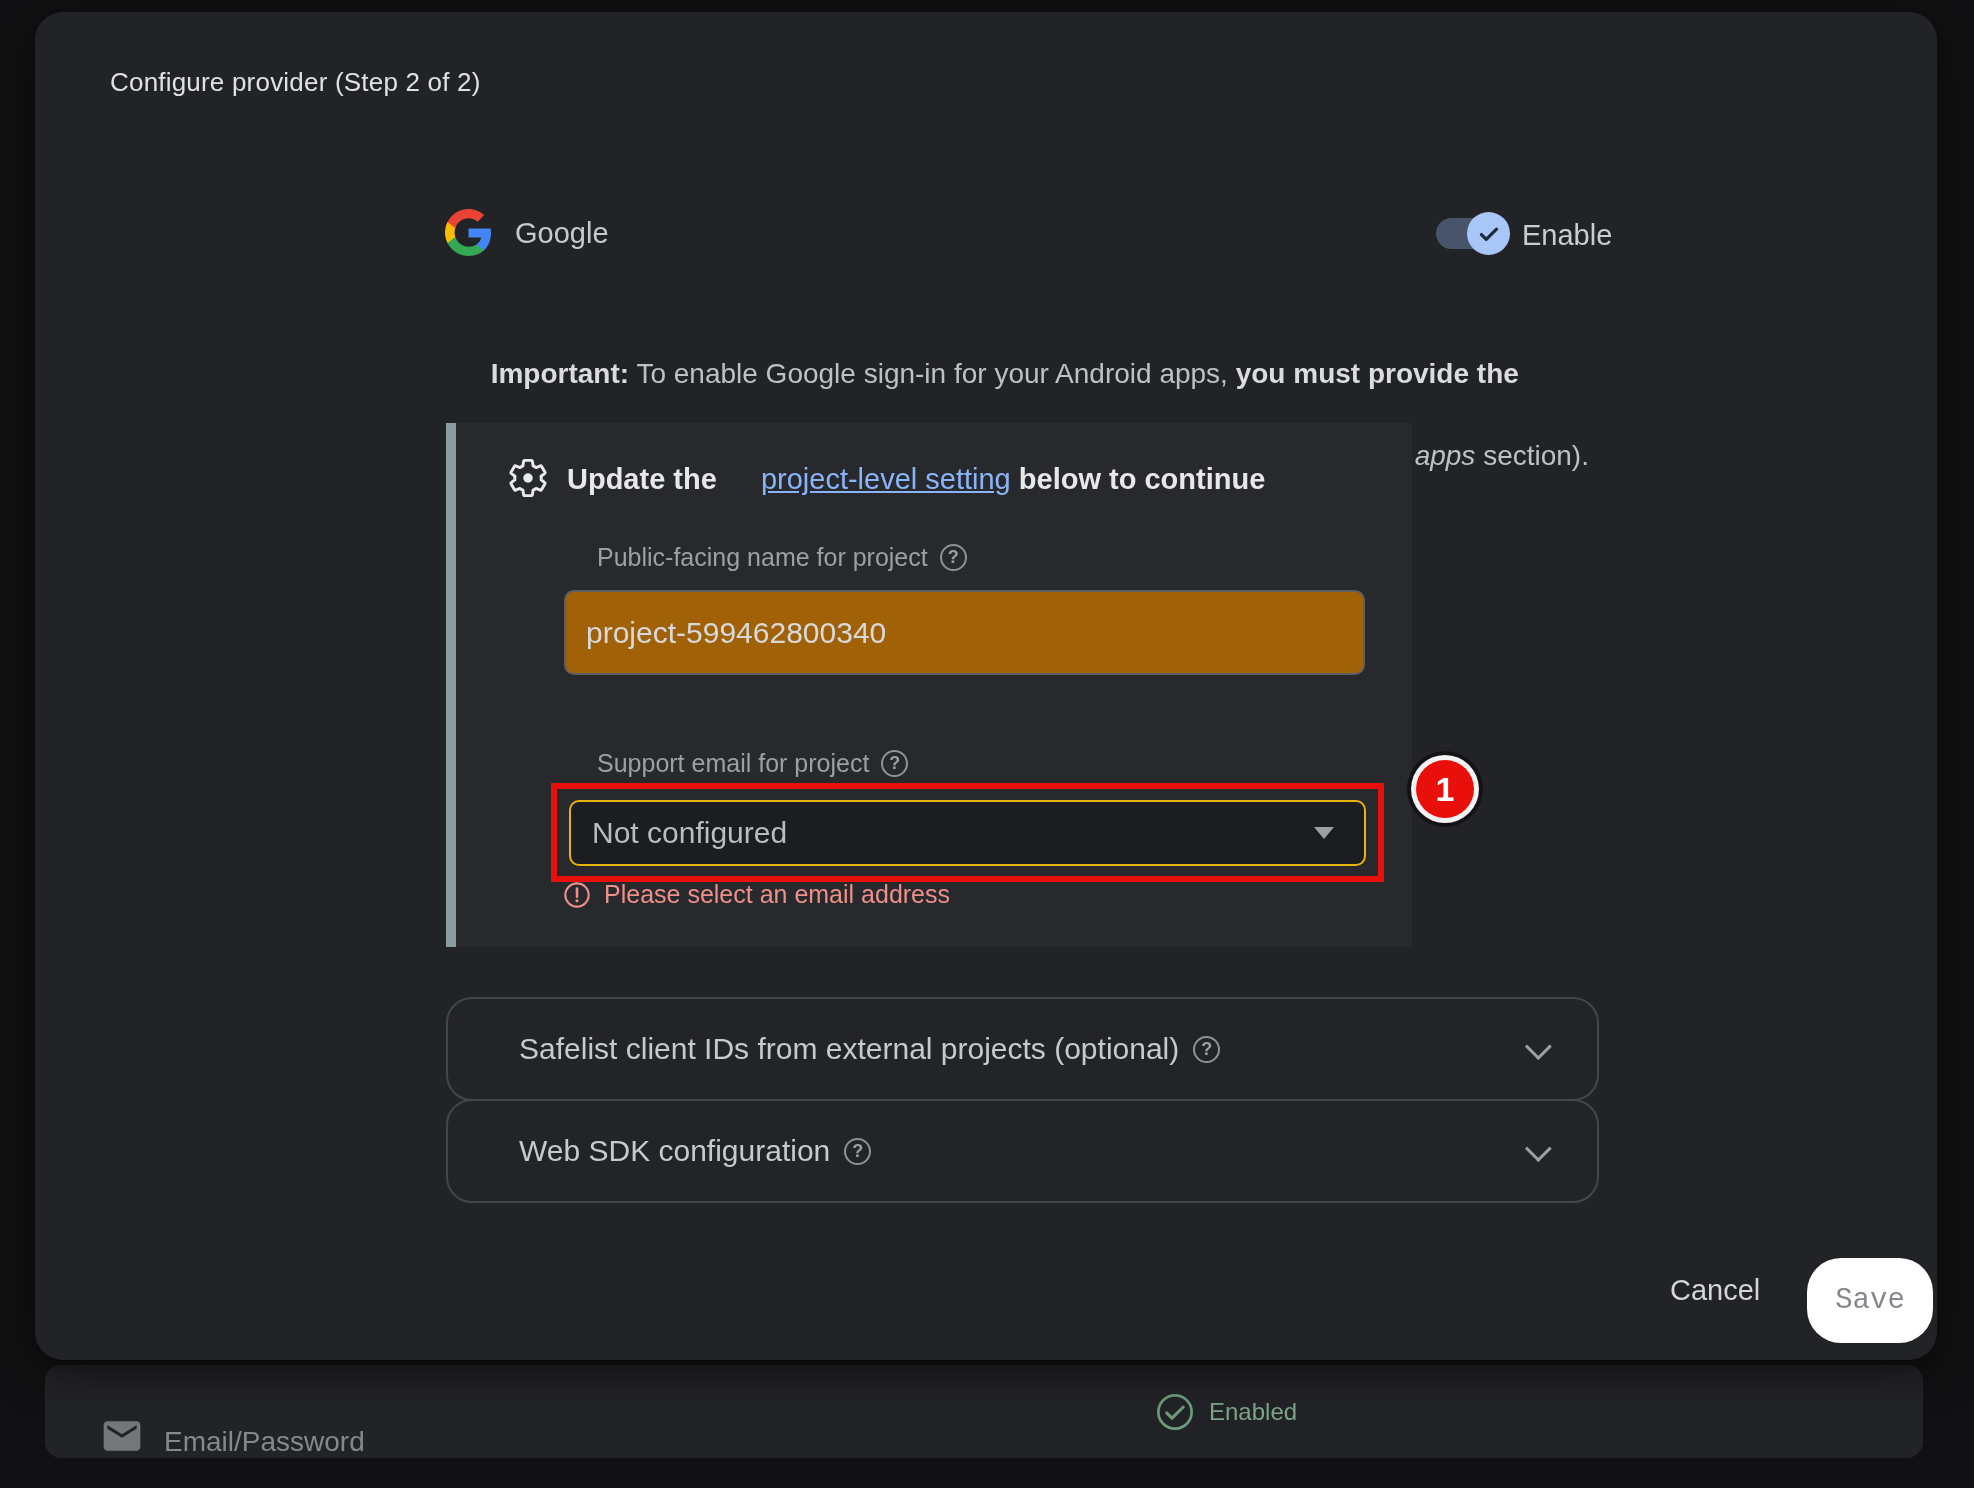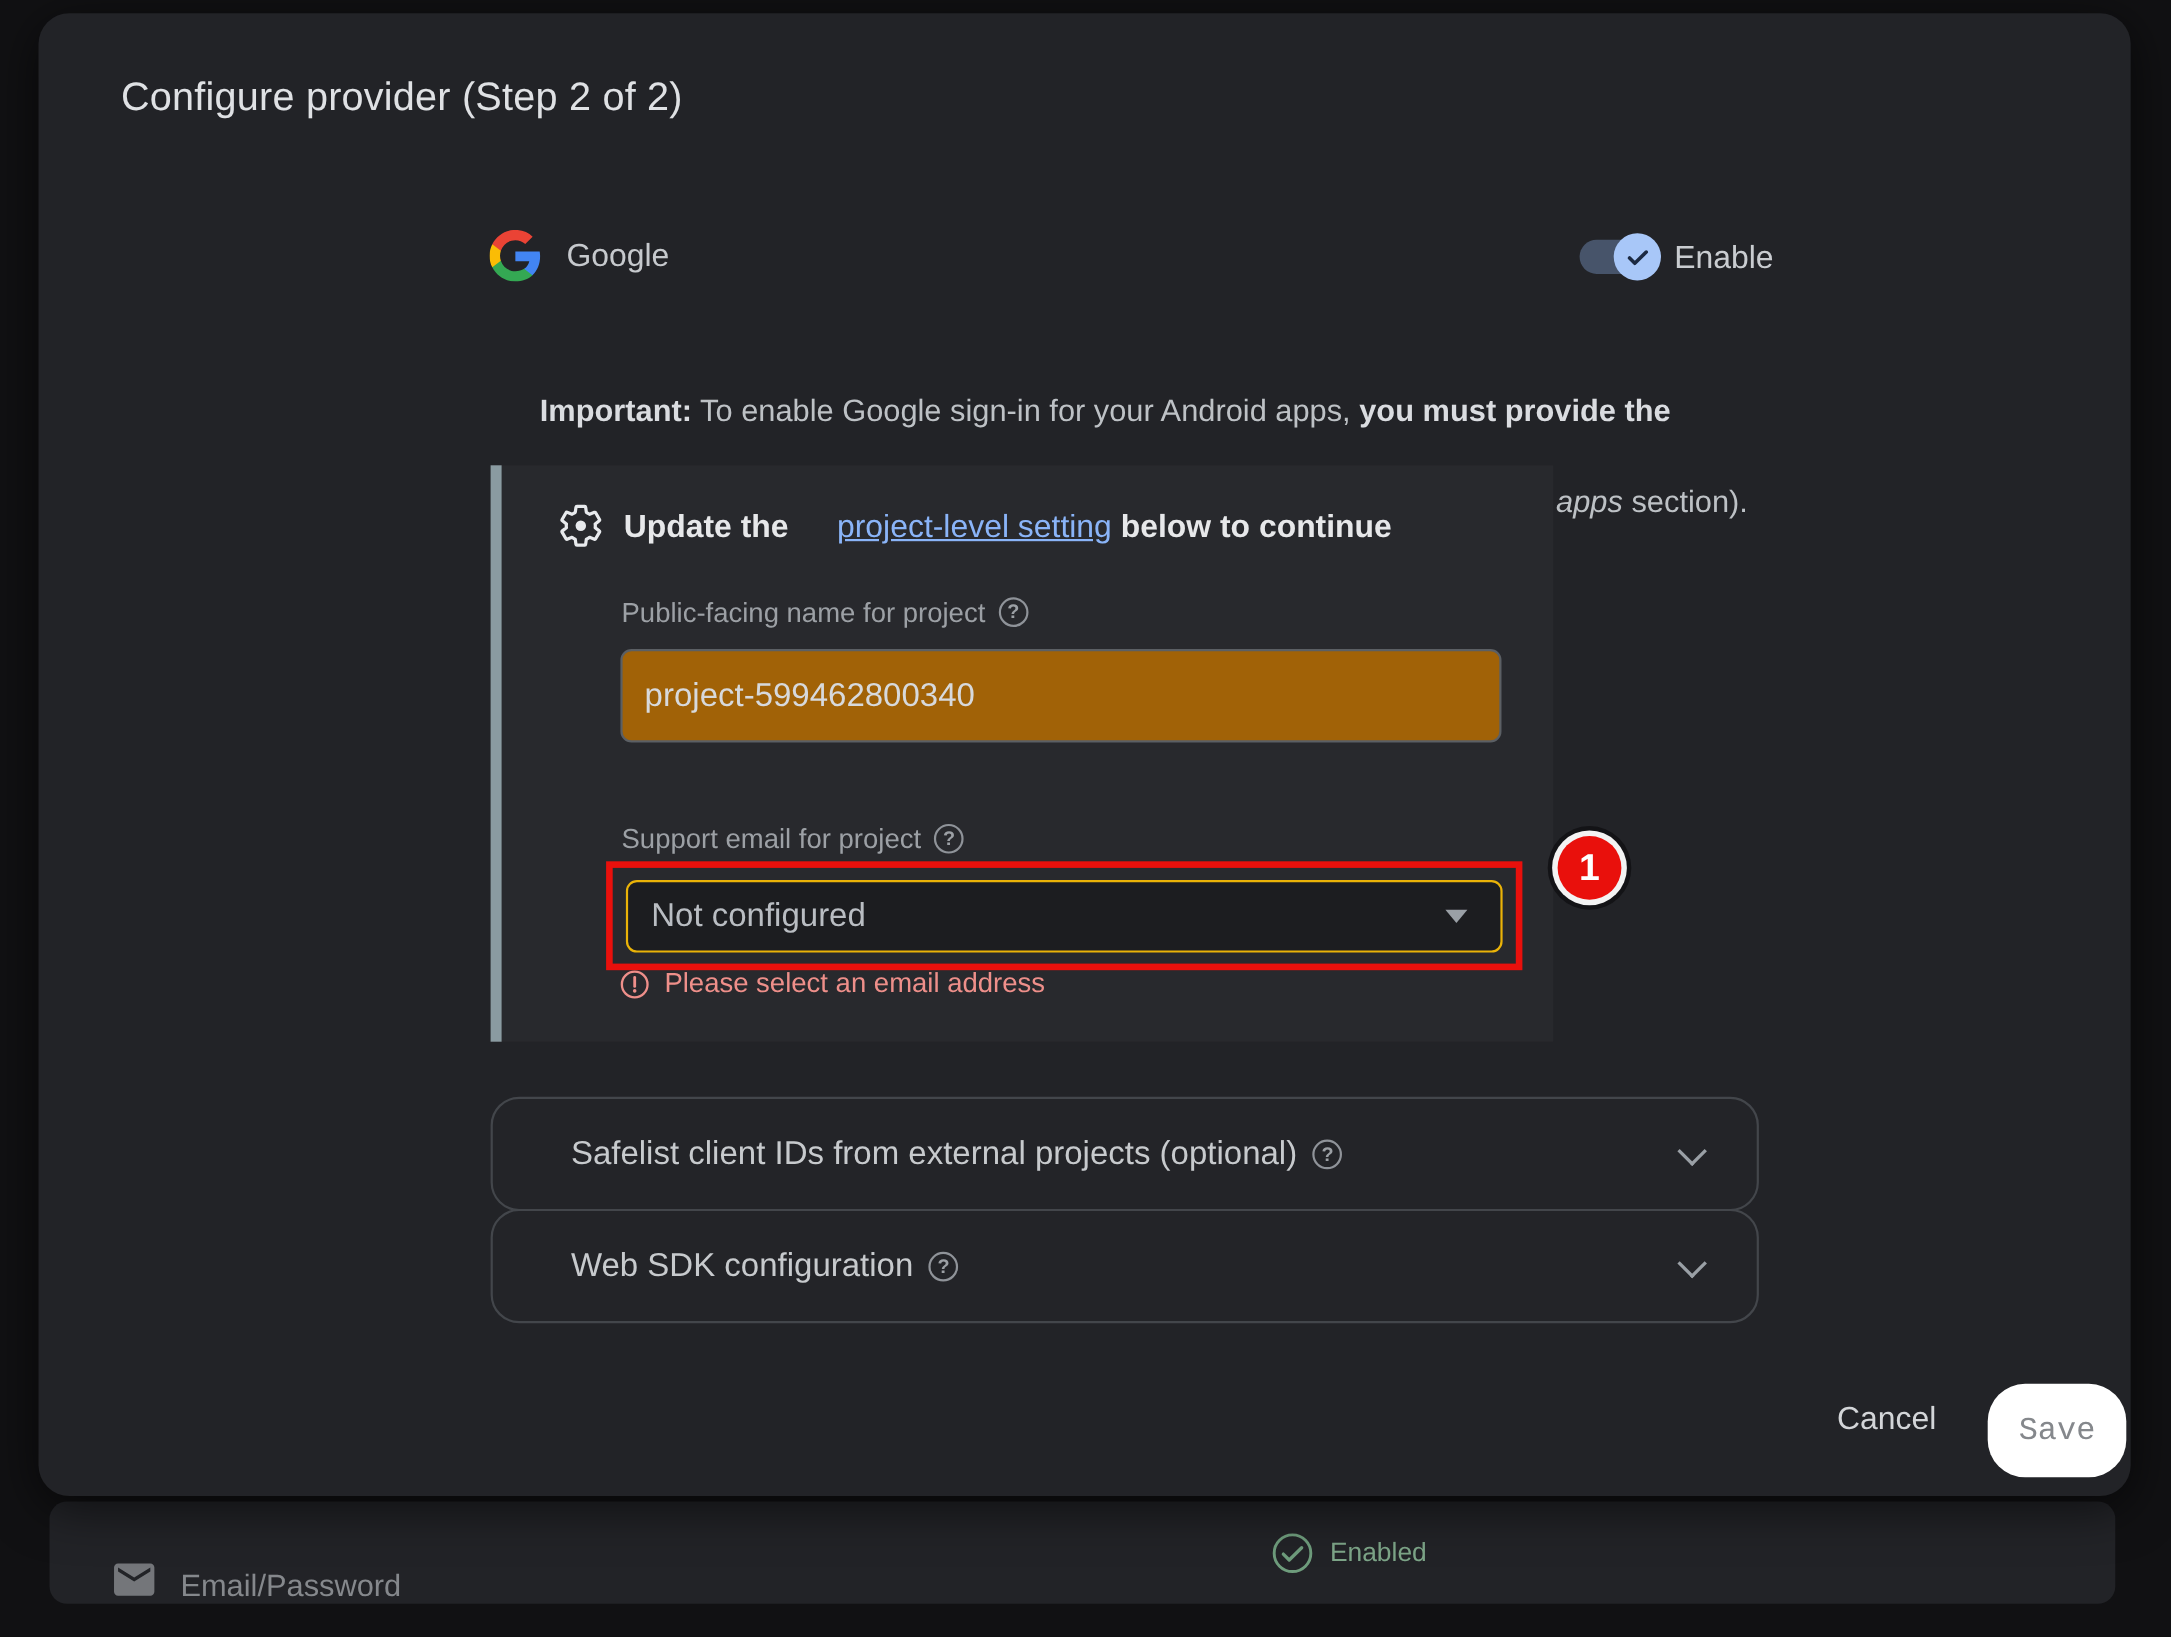--- a/index.html
+++ b/index.html
@@ -10,21 +10,21 @@
     -webkit-font-smoothing:antialiased;
   }
   
   .dialog{
     position:absolute;left:35px;top:12px;width:1902px;height:1348px;
     background:#222327;border-radius:28px;
     box-shadow:0 10px 45px rgba(0,0,0,.6);
   }
   .dialog-title{
     position:absolute;left:75px;top:55px;
-    font-size:36px;color:#dfe1e4;letter-spacing:.2px;
+    font-size:26px;color:#dfe1e4;letter-spacing:.2px;
   }
   
   .g-logo{position:absolute;left:410px;top:197px;width:47px;height:47px;}
   .provider-name{position:absolute;left:480px;top:205px;font-size:29px;color:#c6c9cd;}
   .toggle{position:absolute;left:1401px;top:206px;width:66px;height:31px;cursor:pointer;}
   .toggle .track{position:absolute;left:0;top:0;width:66px;height:31px;border-radius:16px;background:#47546a;}
   .toggle .thumb{
     position:absolute;left:31px;top:-6px;width:43px;height:43px;border-radius:50%;
     background:#a8c7f8;display:flex;align-items:center;justify-content:center;
   }
@@ -44,21 +44,21 @@
     position:absolute;left:411px;top:411px;width:966px;height:524px;
     background:#28292d;border-left:10px solid #8a9ba1;box-sizing:border-box;
   }
   .callout-head{
     position:absolute;left:532px;top:451px;font-size:29px;color:#e7e8ea;
     font-weight:700;white-space:pre-wrap;
   }
   .callout-head .lnk2{color:#8ab4f8;text-decoration:underline;font-weight:500;cursor:pointer;margin-left:36px;}
   .gear{position:absolute;left:471px;top:444px;width:44px;height:44px;}
   .field-label{
-    position:absolute;font-size:25px;color:#9ca0a5;display:flex;align-items:flex-start;gap:12px;
+    position:absolute;font-size:25px;color:#9ca0a5;display:flex;align-items:center;gap:12px;margin-left:32px;
   }
   .help-ico{
     width:27px;height:27px;border:2px solid #8f9399;border-radius:50%;
     box-sizing:border-box;display:inline-flex;align-items:center;justify-content:center;
     font-size:18px;color:#9ca0a5;font-weight:700;cursor:pointer;flex:0 0 auto;
   }
   .help-ico::before{content:"?";}
   .text-input{
     position:absolute;left:529px;top:578px;width:801px;height:85px;box-sizing:border-box;
     background:#a16207;border:2px solid #5b5f64;border-radius:10px;

